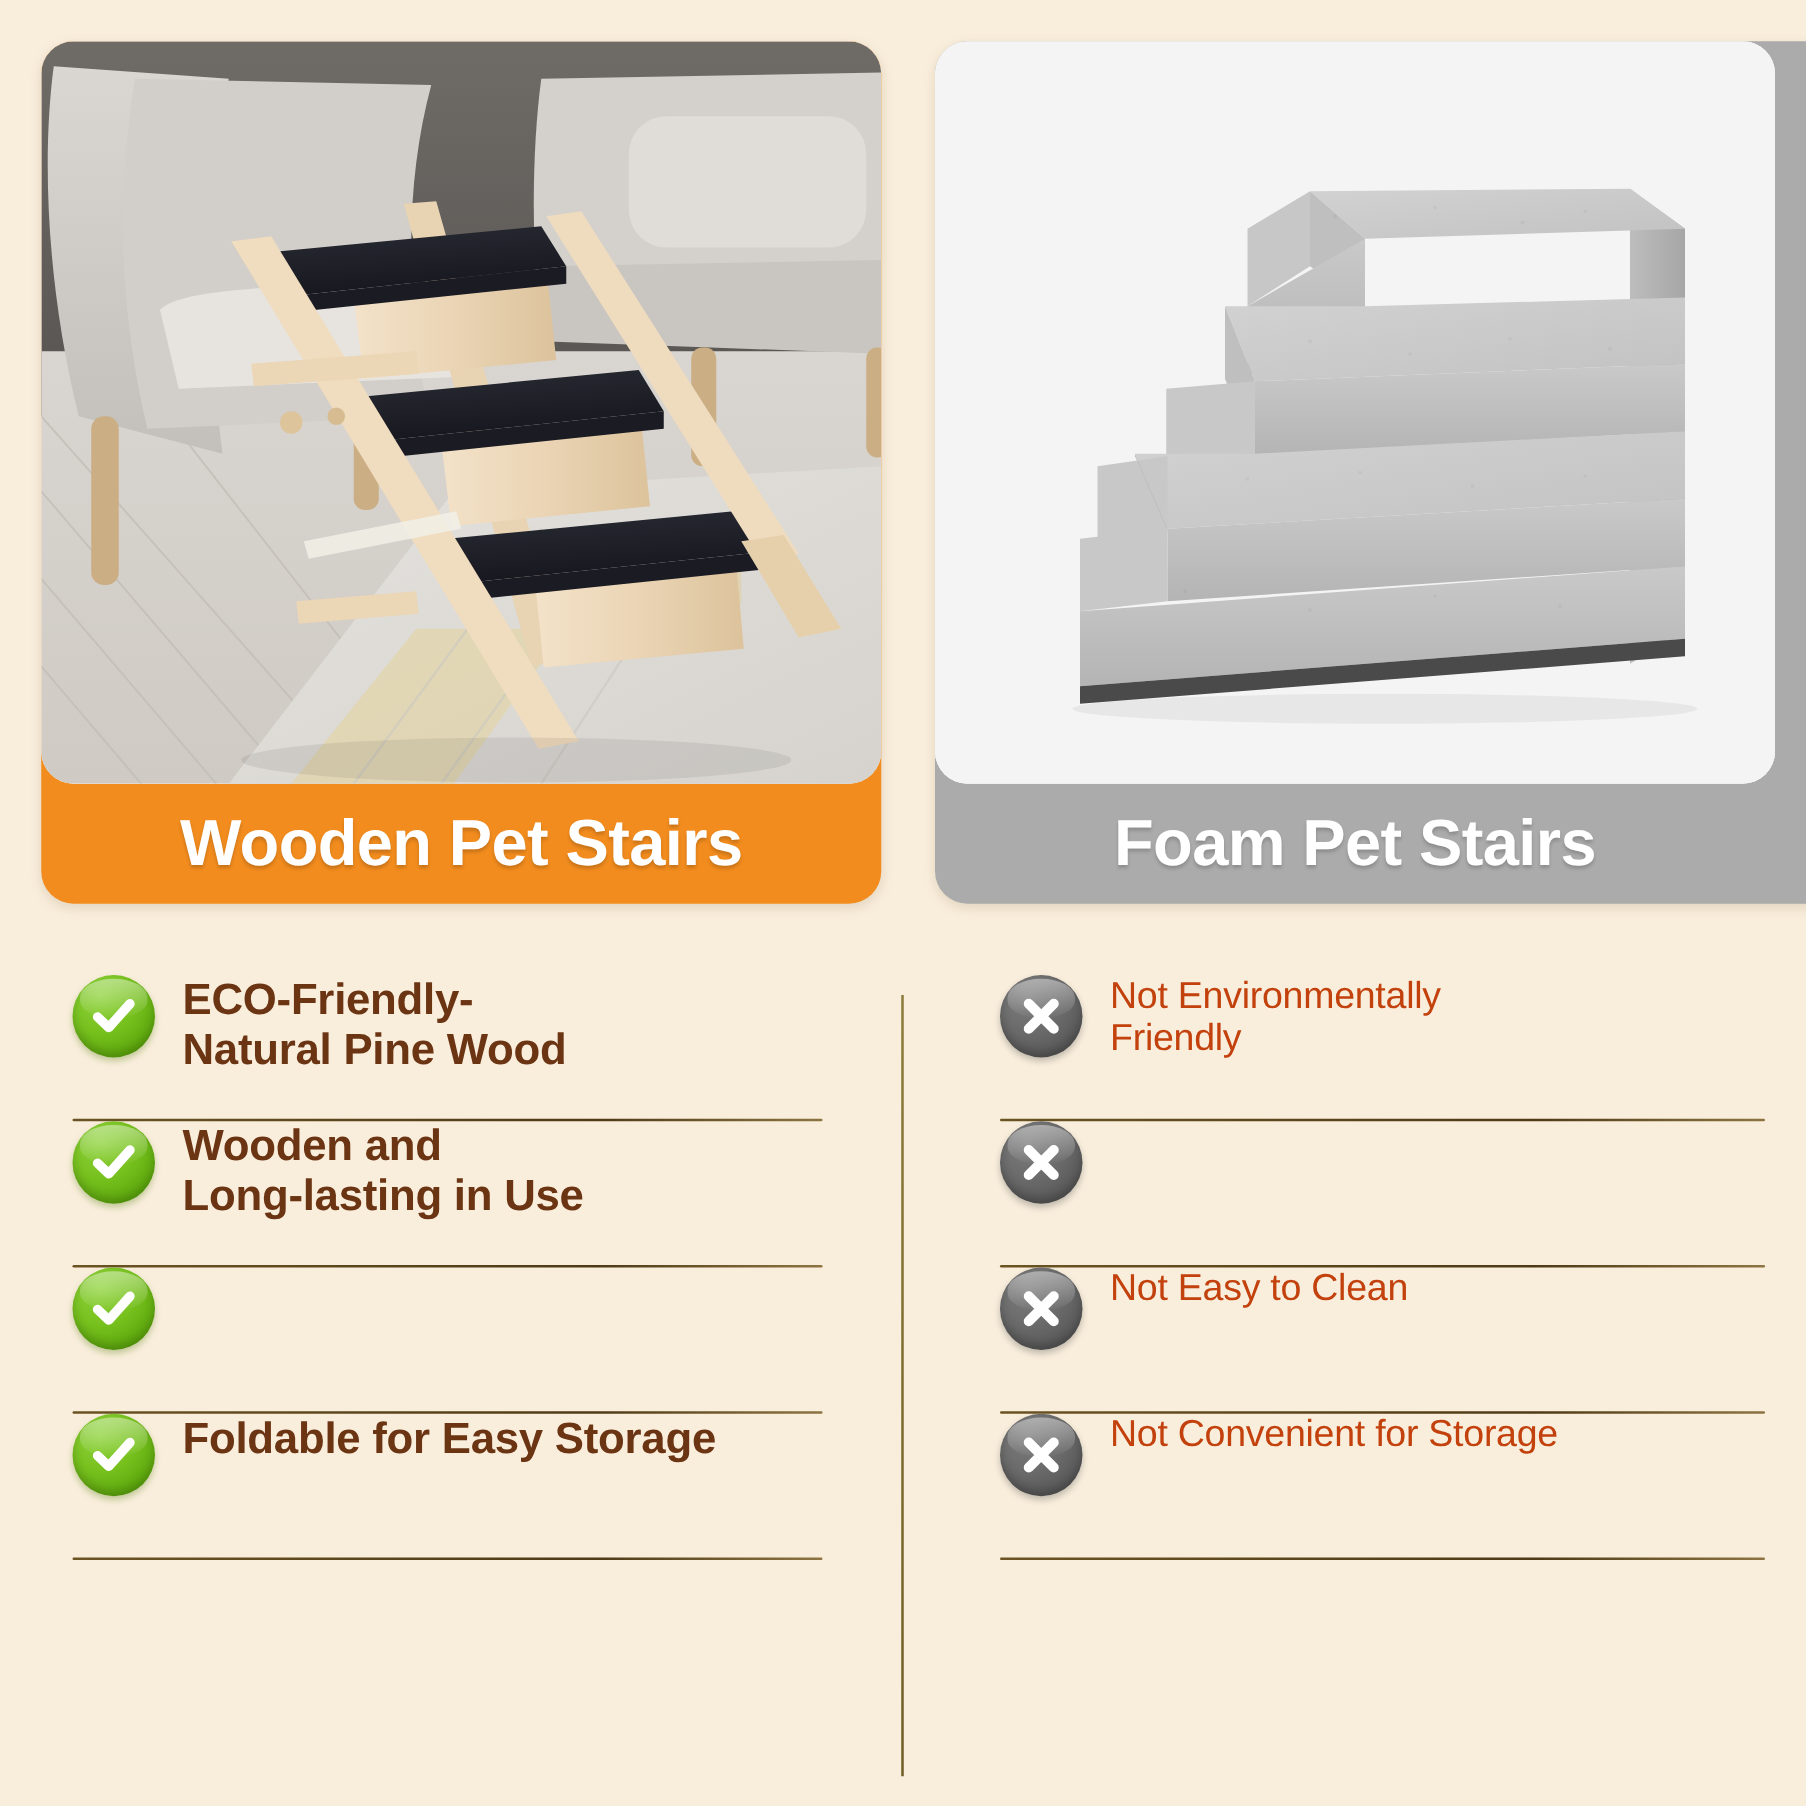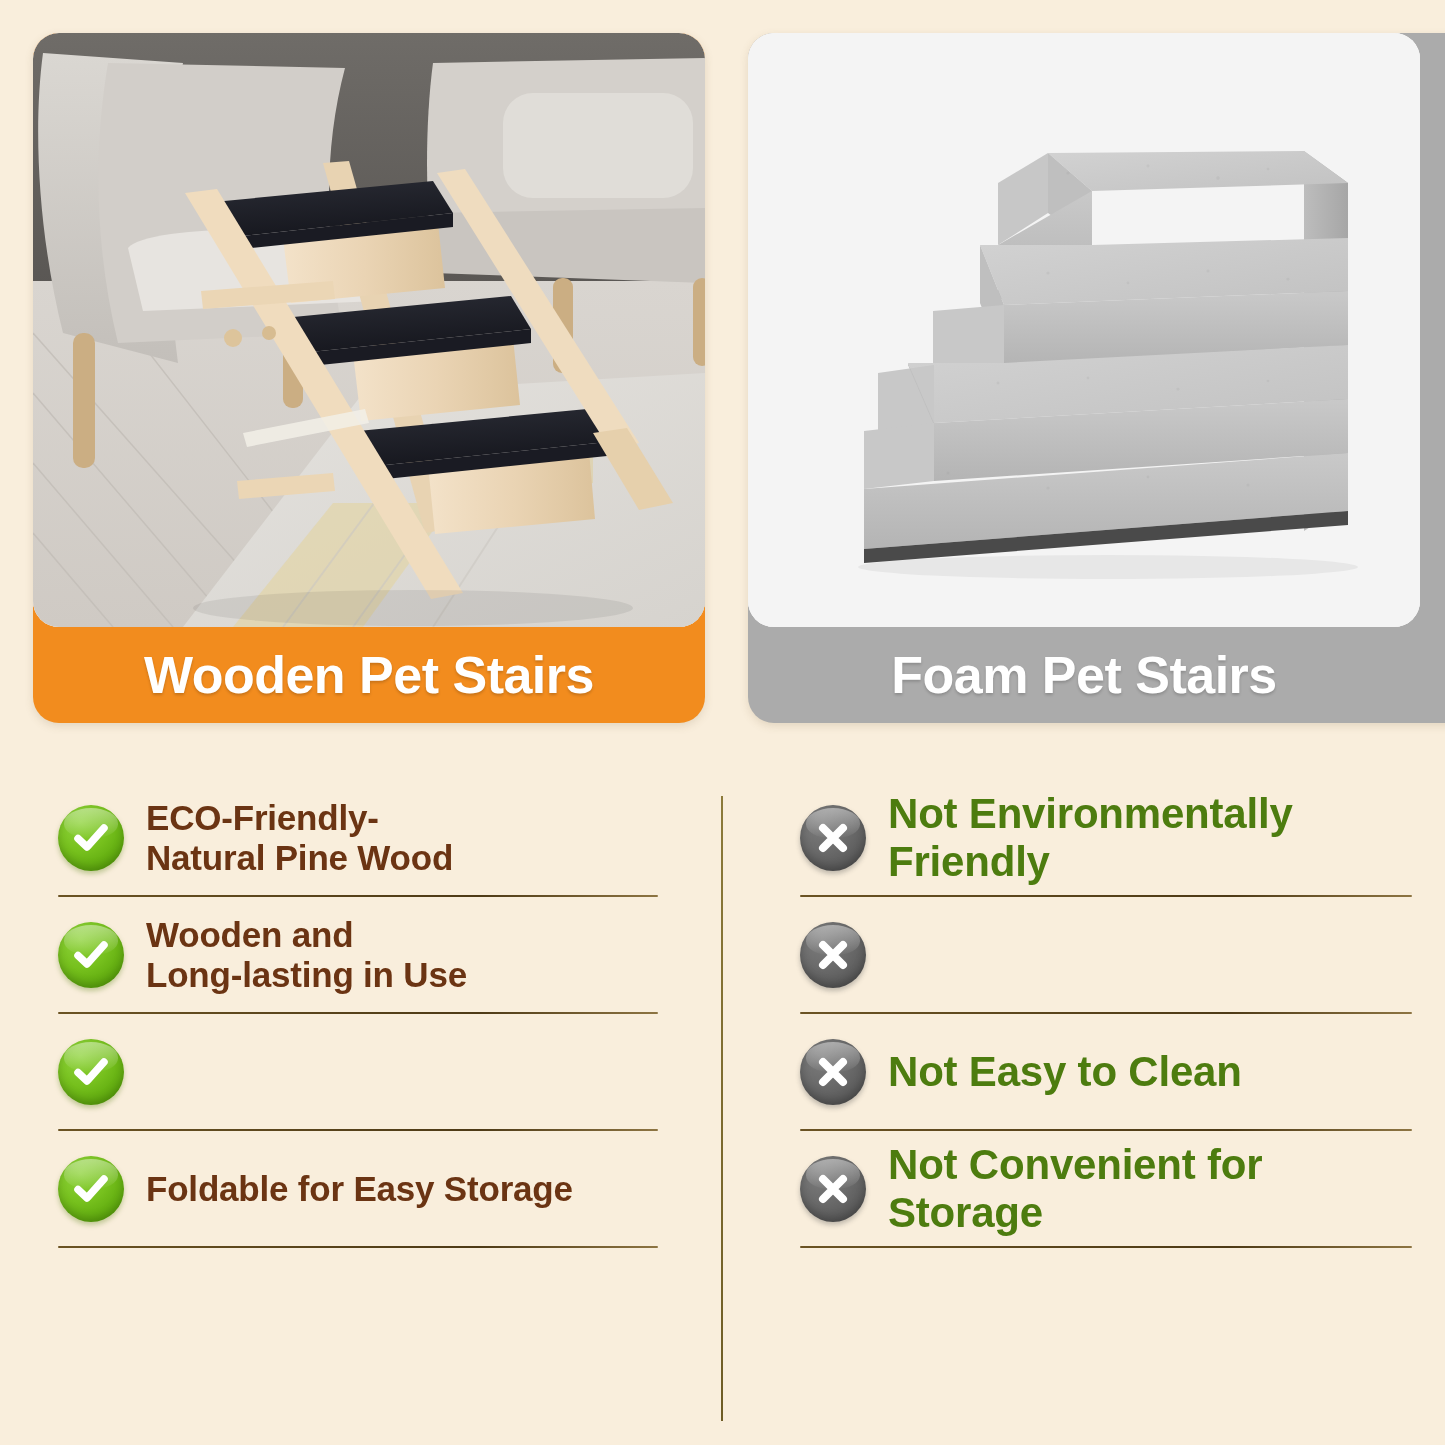--- a/index.html
+++ b/index.html
@@ -94,21 +94,21 @@
     left: 721px;
     top: 16px;
     width: 2px;
     height: 625px;
     background: linear-gradient(to bottom, #8C7A3A, #6E5C25);
   }
 
   .row {
     position: relative;
     display: flex;
-    align-items: center;
+    align-items: flex-start;
     height: 115px;
   }
   .row + .hr, .hr {
     height: 2px;
     background: linear-gradient(to right, #6B5323, #4E3A16 70%, #8d7442);
     margin: 0;
     border-radius: 1px;
   }
   .col.left .hr  { width: 600px; }
   .col.right .hr { width: 612px; }
@@ -145,21 +145,21 @@
   .badge svg { position: relative; z-index: 2; display:block; }
 
   .row-label {
     font-size: 35px;
     line-height: 1.13;
     font-weight: 600;
     letter-spacing: -0.2px;
     white-space: pre-line;
   }
   .col.left .row-label  { color: #6B3413; font-weight: 700; }
-  .col.right .row-label { color: #4d7c0f; font-weight: 700; font-size: 42px; }
+  .col.right .row-label { color: #c2410c; font-weight: 400; font-size: 30px; }
 </style>
 </head>
 <body>
 
 <div class="page">
 
   <div class="cards">
 
     <div class="card left">
       <div class="photo">

